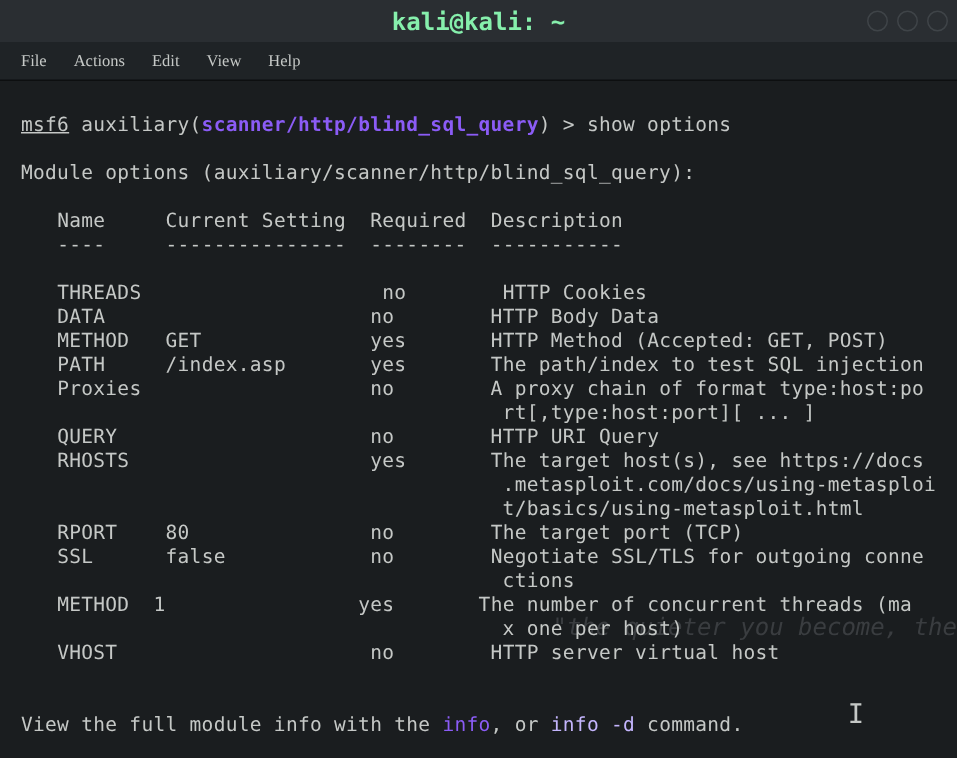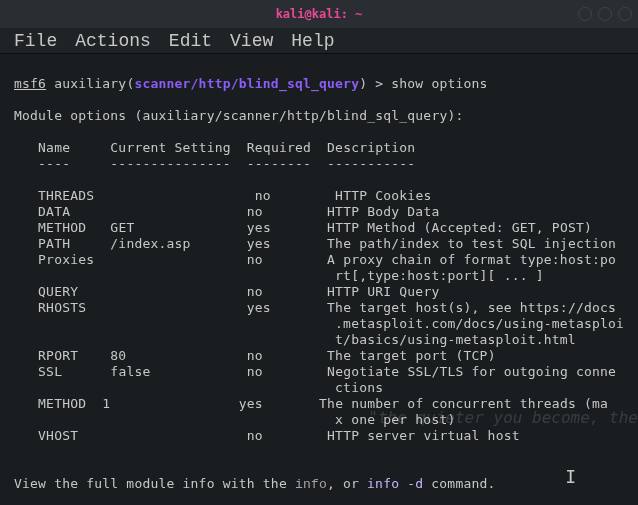--- a/index.html
+++ b/index.html
@@ -15,22 +15,22 @@
     }
     .titlebar {
       height: 28px;
       background: #2a2e32;
       display: flex;
       align-items: center;
       justify-content: center;
       position: relative;
     }
     .titlebar-title {
-      color: #ec4899;
-      font-size: 12px;
+      color: #86efac;
+      font-size: 16px;
       font-weight: bold;
     }
     .window-controls {
       position: absolute;
       right: 6px;
       display: flex;
       gap: 6px;
     }
     .window-btn {
       width: 14px;
@@ -43,34 +43,34 @@
       height: 26px;
       background: #1f2326;
       display: flex;
       align-items: center;
       padding-left: 14px;
       gap: 18px;
       border-bottom: 1px solid #0d0f10;
     }
     .menu-item {
       color: #c5c8c6;
-      font-size: 18px;
-      font-family: Liberation Mono, monospace;
+      font-size: 11px;
+      font-family: Liberation Serif, serif;
       cursor: pointer;
     }
     .terminal {
       padding: 6px 10px 10px 14px;
       line-height: 1.23;
       white-space: pre;
       font-size: 13px;
       letter-spacing: 0.2px;
     }
     .msf { text-decoration: underline; margin-top: 20px; }
     .red { color: #8b5cf6; font-weight: bold; }
-    .cyan { color: #a3a3a3; font-family: Liberation Mono, monospace; }
+    .cyan { color: #8b5cf6; }
     .dash-cyan { color: #c4b5fd; }
     .bg-text {
       position: absolute;
       right: 0;
       bottom: 78px;
       color: #3a3d40;
       font-size: 16px;
       text-align: right;
       font-style: italic;
       z-index: 0;

